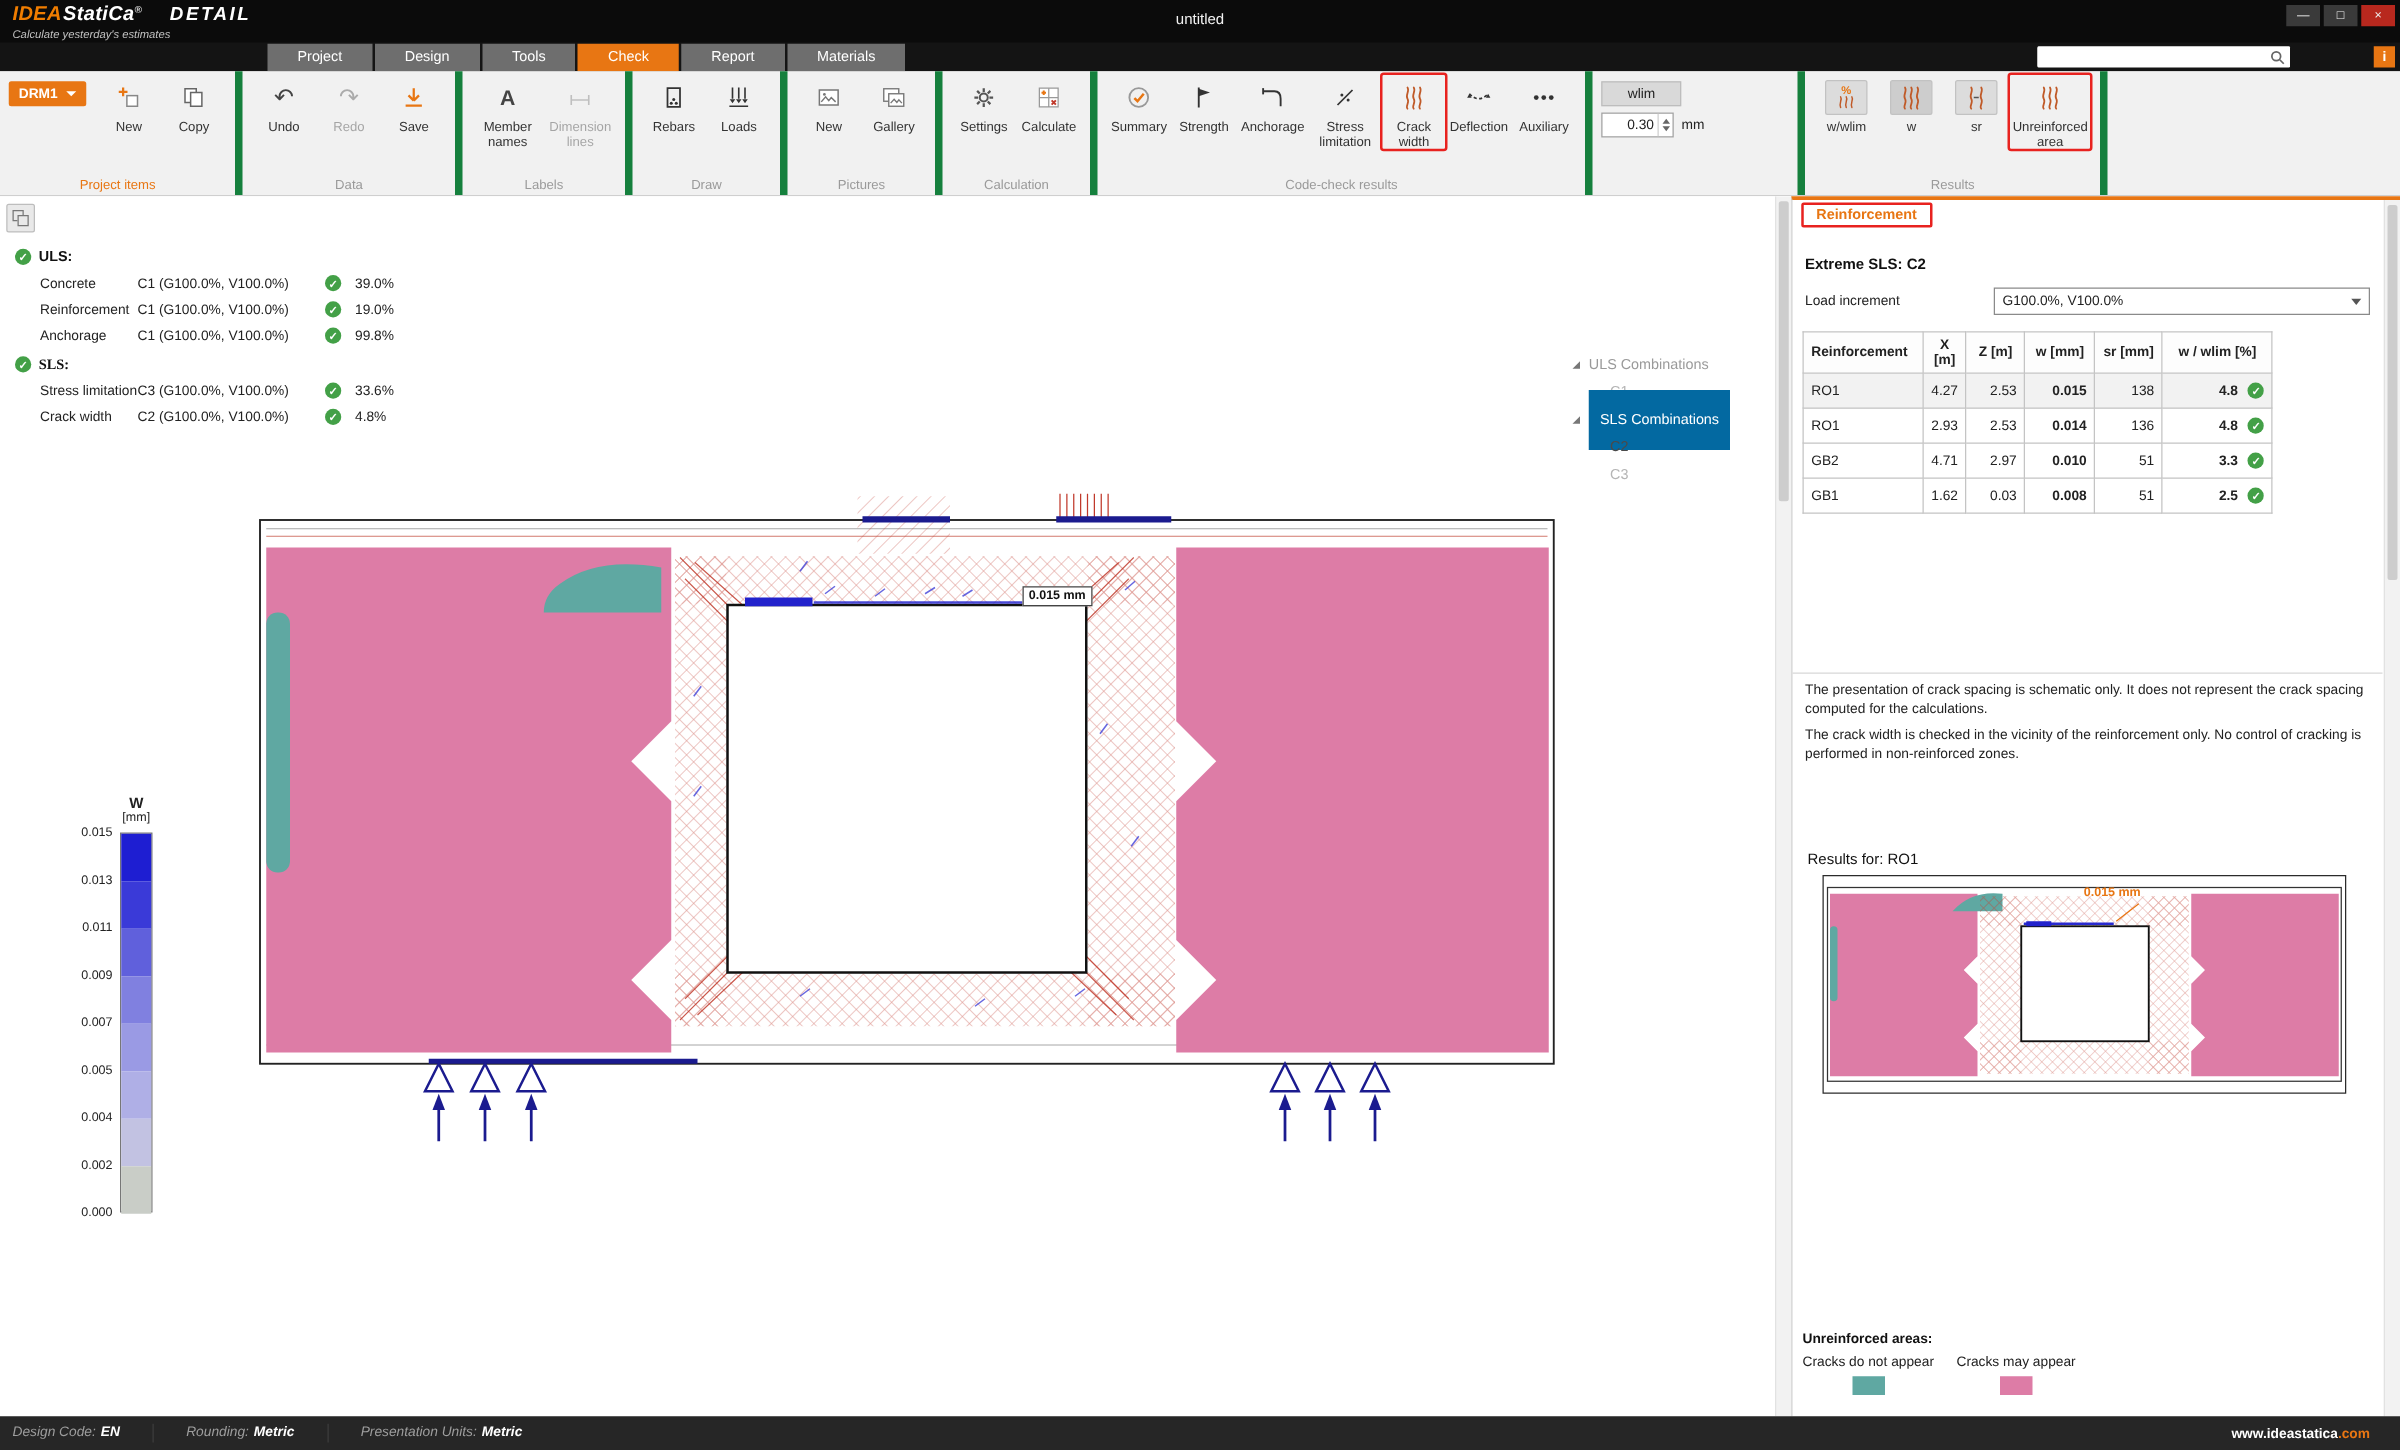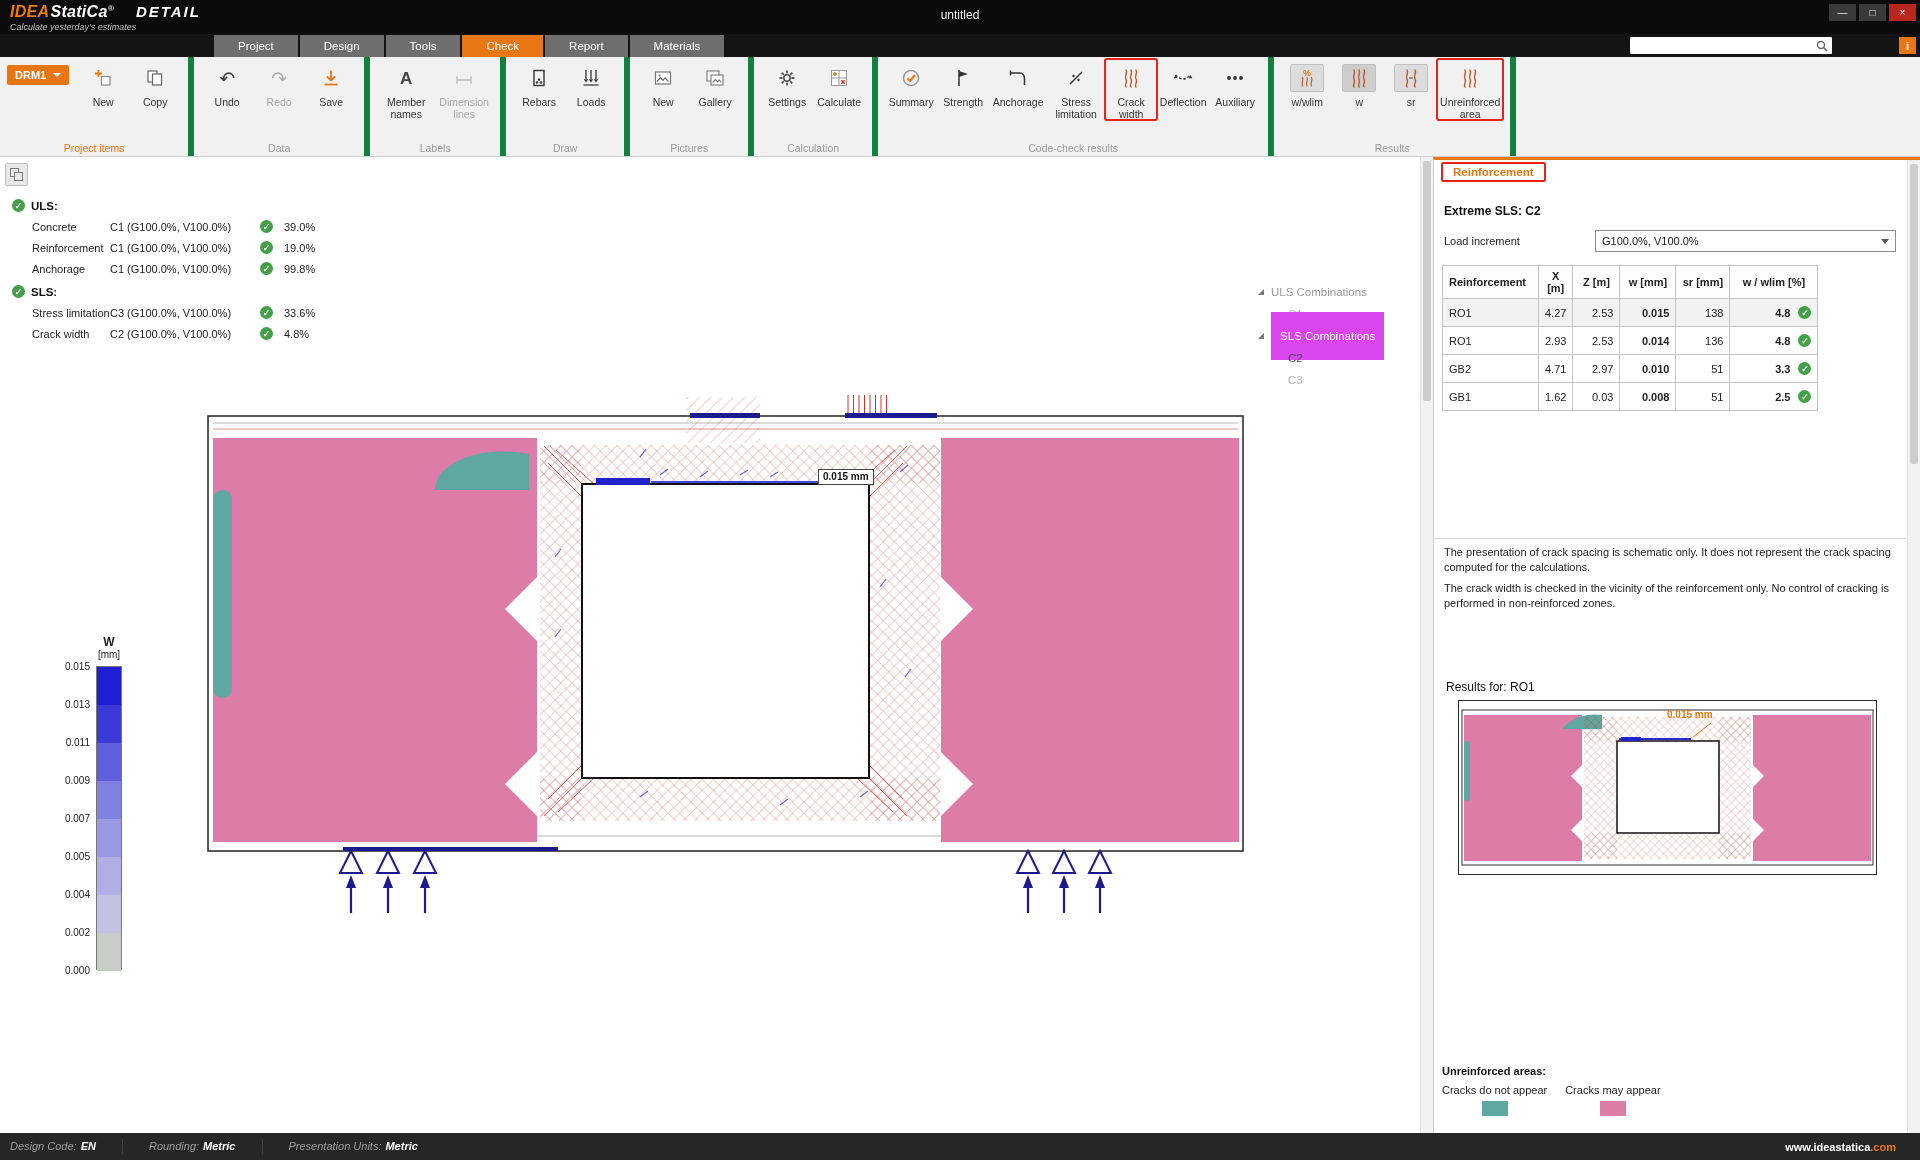--- a/index.html
+++ b/index.html
@@ -93,21 +93,21 @@
   .scale-ticks span:nth-child(9){top:299px}
 
   .crack-label { position:absolute; left:818px; top:312px; background:#fff; border:1px solid #444; font-size:10px; font-weight:bold; color:#111; padding:0 4px; line-height:14px; }
 
   .tree { position:absolute; left:1258px; top:124px; width:165px; font-size:11.5px; }
   .tree-row { display:flex; align-items:center; height:22px; gap:7px; }
   .tri { width:0; height:0; border-left:6px solid transparent; border-bottom:6px solid #777; flex:none; }
   .tree-group { color:#9a9a9a; }
   .tree-item { padding-left:30px; color:#b5b5b5; height:22px; line-height:22px; }
   .tree-item.current { color:#4a4a4a; }
-  .tree-sel { background:#d946ef; color:#fff; padding:18px 9px; }
+  .tree-sel { background:#0369a1; color:#fff; padding:18px 9px; }
 
   .vscroll { position:absolute; top:0; bottom:0; width:13px; background:#f2f2f2; border-left:1px solid #e2e2e2; }
   .vscroll .thumb { position:absolute; left:2px; right:2px; background:#cdcdcd; border-radius:2px; }
 
   
   .right-panel { position:absolute; left:1433px; right:0; top:0; bottom:0; background:#fff; border-left:1px solid #cfcfcf; border-top:3px solid #e87613; }
   .panel-tab { position:absolute; left:7px; top:2px; background:#fff; border:2px solid #e8221f; border-radius:2px; color:#e87613; font-size:11.5px; font-weight:bold; padding:2px 10px; }
   .extreme { position:absolute; left:10px; top:44px; font-size:12px; font-weight:bold; color:#111; }
   .li-row { position:absolute; left:10px; top:70px; right:24px; display:flex; align-items:center; }
   .li-label { font-size:11px; color:#222; width:151px; }
@@ -411,20 +411,37 @@
                 <circle cx="10" cy="10" r="1.9" fill="#333"></circle>
                 <circle cx="16" cy="10" r="1.9" fill="#333"></circle>
               </svg>
             </div>
           <div class="rlbl">Auxiliary</div>
         </div>
       </div>
       <div class="rg-label">Code-check results</div>
     </div>
 
+    <div class="rgroup">
+      <div class="rg-content">
+        <div class="wlim-stack">
+          <div class="chip-btn">wlim</div>
+          <div class="wlim-row">
+            <div class="spinner">
+              <span class="spin-val">0.30</span>
+              <span class="spin-arrows">
+                  <i class="up"></i>
+                  <i class="down"></i>
+                </span>
+            </div>
+            <span class="unit-lbl">mm</span>
+          </div>
+        </div>
+      </div>
+    </div>
 
     <div class="rgroup">
       <div class="rg-content">
         <div class="rbtn toggled">
           <div class="ric">
               <svg class="ic" viewBox="0 0 20 20">
                 <text x="10" y="7.5" font-size="9" font-weight="bold" fill="#e87613" text-anchor="middle">%</text>
                 <g stroke="#c05a28" stroke-width="1.2" fill="none" stroke-linecap="round">
                   <path d="M5.5 9.5c1.6 2.4-1.6 4.8 0 8.5"></path>
                   <path d="M10 9.5c1.6 2.4-1.6 4.8 0 8.5"></path>
@@ -613,21 +630,21 @@
             <span>C1 (G100.0%, V100.0%)</span>
             <span class="gcheck"></span>
             <span>19.0%</span>
         </div>
         <div class="rs-row">
           <span>Anchorage</span>
             <span>C1 (G100.0%, V100.0%)</span>
             <span class="gcheck"></span>
             <span>99.8%</span>
         </div>
-        <div class="rs-header" style="margin-top:2px;">
+        <div class="rs-header" style="margin-top:2px;font-family:Liberation Serif, serif;">
             <span class="gcheck"></span>
             <span>SLS:</span>
           </div>
         <div class="rs-row">
           <span>Stress limitation</span>
             <span>C3 (G100.0%, V100.0%)</span>
             <span class="gcheck"></span>
             <span>33.6%</span>
         </div>
         <div class="rs-row">

